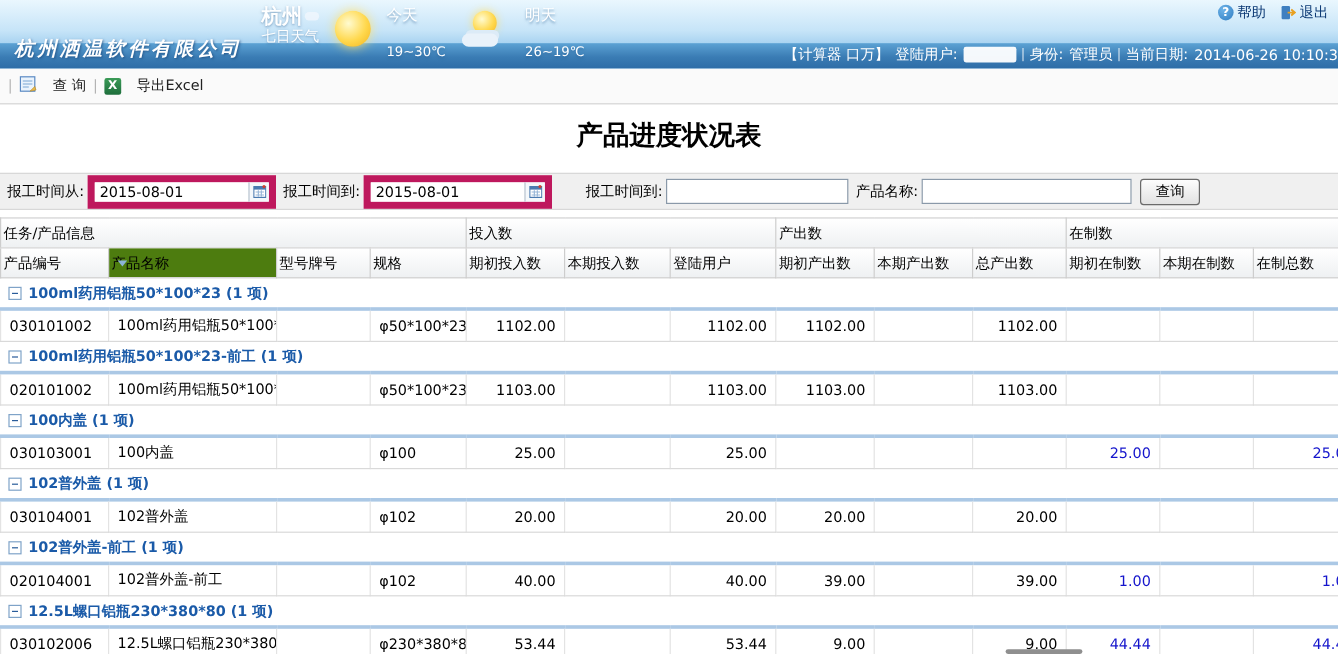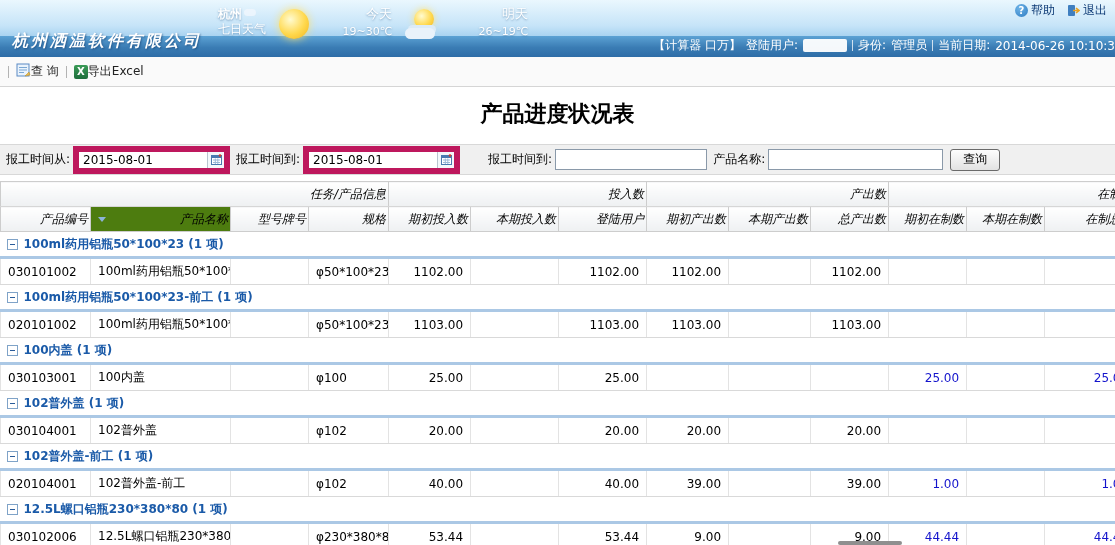--- a/index.html
+++ b/index.html
@@ -11,29 +11,29 @@
   .banner { position:relative; height:57px;
     background:linear-gradient(180deg,#eaf7fe 0%,#c6e4f8 45%,#9ecdee 70%,#8cc2e9 100%); }
   .banner-strip { position:absolute; left:0; bottom:0; width:100%; height:21px;
     background:linear-gradient(180deg,#5ca2d4 0%,#3a7cb4 55%,#2e6da7 100%); }
   .company { position:absolute; left:12px; bottom:5px; color:#fff; font-size:16px;
     font-style:italic; font-weight:bold; letter-spacing:3px;
     text-shadow:1px 1px 2px rgba(20,60,110,.6); }
   .weather { position:absolute; left:218px; top:7px; display:flex; align-items:flex-start;
     gap:13px; color:#fff; text-shadow:0 1px 2px rgba(40,90,140,.5); }
   .wcity { line-height:15px; }
-  .wcity .c1 { font-size:12px;font-weight:bold; }
+  .wcity .c1 { font-size:17px;font-weight:bold; }
   .mini-cloud { display:inline-block; width:12px; height:7px; background:#eef6fd;
     border-radius:6px; opacity:.85; vertical-align:2px; margin-left:2px; }
   .sun { display:inline-block; width:30px; height:30px; border-radius:50%; margin-top:2px;
     background:radial-gradient(circle at 38% 35%, #fffbd0, #ffd84d 55%, #f2b31c);
     box-shadow:0 0 9px rgba(255,225,110,.95); }
   .wday { line-height:14px; }
-  .wday .d1 { font-size:13px;margin-left:44px; }
-  .wday .temp { font-size:11px; margin-top:4px;text-align:right; }
+  .wday .d1 { font-size:13px; }
+  .wday .temp { font-size:11px; margin-top:16px;text-align:right; }
   .suncloud { position:relative; display:inline-block; width:40px; height:32px; margin-top:2px; }
   .suncloud .sun2 { position:absolute; left:9px; top:0; width:20px; height:20px; border-radius:50%;
     background:radial-gradient(circle at 38% 35%, #fffbd0, #ffd84d 55%, #f2b31c);
     box-shadow:0 0 7px rgba(255,225,110,.9); }
   .suncloud .cloud { position:absolute; left:0; bottom:2px; width:30px; height:11px;
     background:#e9f2fa; border-radius:8px; box-shadow:2px -4px 0 -1px #dcebf7; }
   .help-area { position:absolute; top:2px; right:8px; display:flex; align-items:center;
     gap:12px; color:#0d3a75; }
   .hitem { display:inline-flex; align-items:center; gap:3px; cursor:pointer; }
   .qicon { display:inline-block; width:13px; height:13px; border-radius:50%;
@@ -43,21 +43,21 @@
   .statusbar { position:absolute; right:0; bottom:3px; display:flex; align-items:center;
     gap:5px; color:#fff; white-space:nowrap; }
   .redacted { display:inline-block; width:44px; height:13px; background:rgba(255,255,255,.95);
     border-radius:2px; }
   .ssep { width:1px; height:11px; background:rgba(255,255,255,.75); }
 
   
   .toolbar { height:30px; background:#fafafa; border-bottom:1px solid #d5d5d5;
     display:flex; align-items:center; padding-left:8px; gap:7px; color:#222; }
   .tsep { width:1px; height:12px; background:#b3b3b3; }
-  .tbtn { display:inline-flex; align-items:center; gap:0; cursor:pointer; }
+  .tbtn { display:inline-flex; align-items:center; gap:13px; cursor:pointer; }
   .xlicon { display:inline-block; width:14px; height:14px; border-radius:2px;
     background:linear-gradient(180deg,#3a9b57,#1e6e3c); color:#fff; font-weight:bold;
     font-size:10px; text-align:center; line-height:14px; }
 
   
   .title { margin-top:12px; height:30px; line-height:30px; text-align:center;
     font-size:22px; font-weight:bold; }
   .filterbar { margin-top:15px; height:31px; background:#f0f0f0;
     border-top:1px solid #d8d8d8; border-bottom:1px solid #d8d8d8;
     display:flex; align-items:center; }
@@ -72,24 +72,24 @@
     font-family:inherit; outline:none; }
   .tin.task { width:152px; }
   .tin.prod { width:175px; }
   .qbtn { margin-left:7px; height:22px; padding:0 12px; border:1px solid #6a6a6a;
     border-radius:3px; background:linear-gradient(180deg,#fdfdfd,#e2e2e2);
     font-size:12px; font-family:inherit; cursor:pointer; }
 
   
   .grid { margin-top:6px; width:1115px; overflow:hidden; }
   table { border-collapse:collapse; table-layout:fixed; width:1135px; }
-  thead th { height:25px; font-weight:normal; text-align:right;
+  thead th { height:25px; font-weight:normal; text-align:left;
     background:linear-gradient(180deg,#ffffff,#eef0f2);
     border:1px solid #cdcdcd; font-size:12px; padding:0 2px;
-    overflow:hidden; white-space:nowrap; cursor:pointer;font-style:italic; }
+    overflow:hidden; white-space:nowrap; cursor:pointer; }
   thead th.gh { border-bottom:1px solid #d6d6d6; cursor:default; }
   thead th.hl { position:relative; background:#4d7c0f; }
   .sortarrow { position:absolute; left:7px; top:10px; width:0; height:0;
     border-left:4px solid transparent; border-right:4px solid transparent;
     border-top:5px solid #8cb4d8; }
   tr.grp td { height:26px; background:#fff; color:#1a5aa8; font-weight:bold;
     text-align:left; padding-left:4px; border-bottom:1px solid #d9dfe6;
     white-space:nowrap; overflow:hidden; cursor:pointer; }
   .colico { display:inline-block; position:relative; width:11px; height:11px;
     border:1px solid #7fa3c8; background:#fff; margin:0 6px 0 2px;

